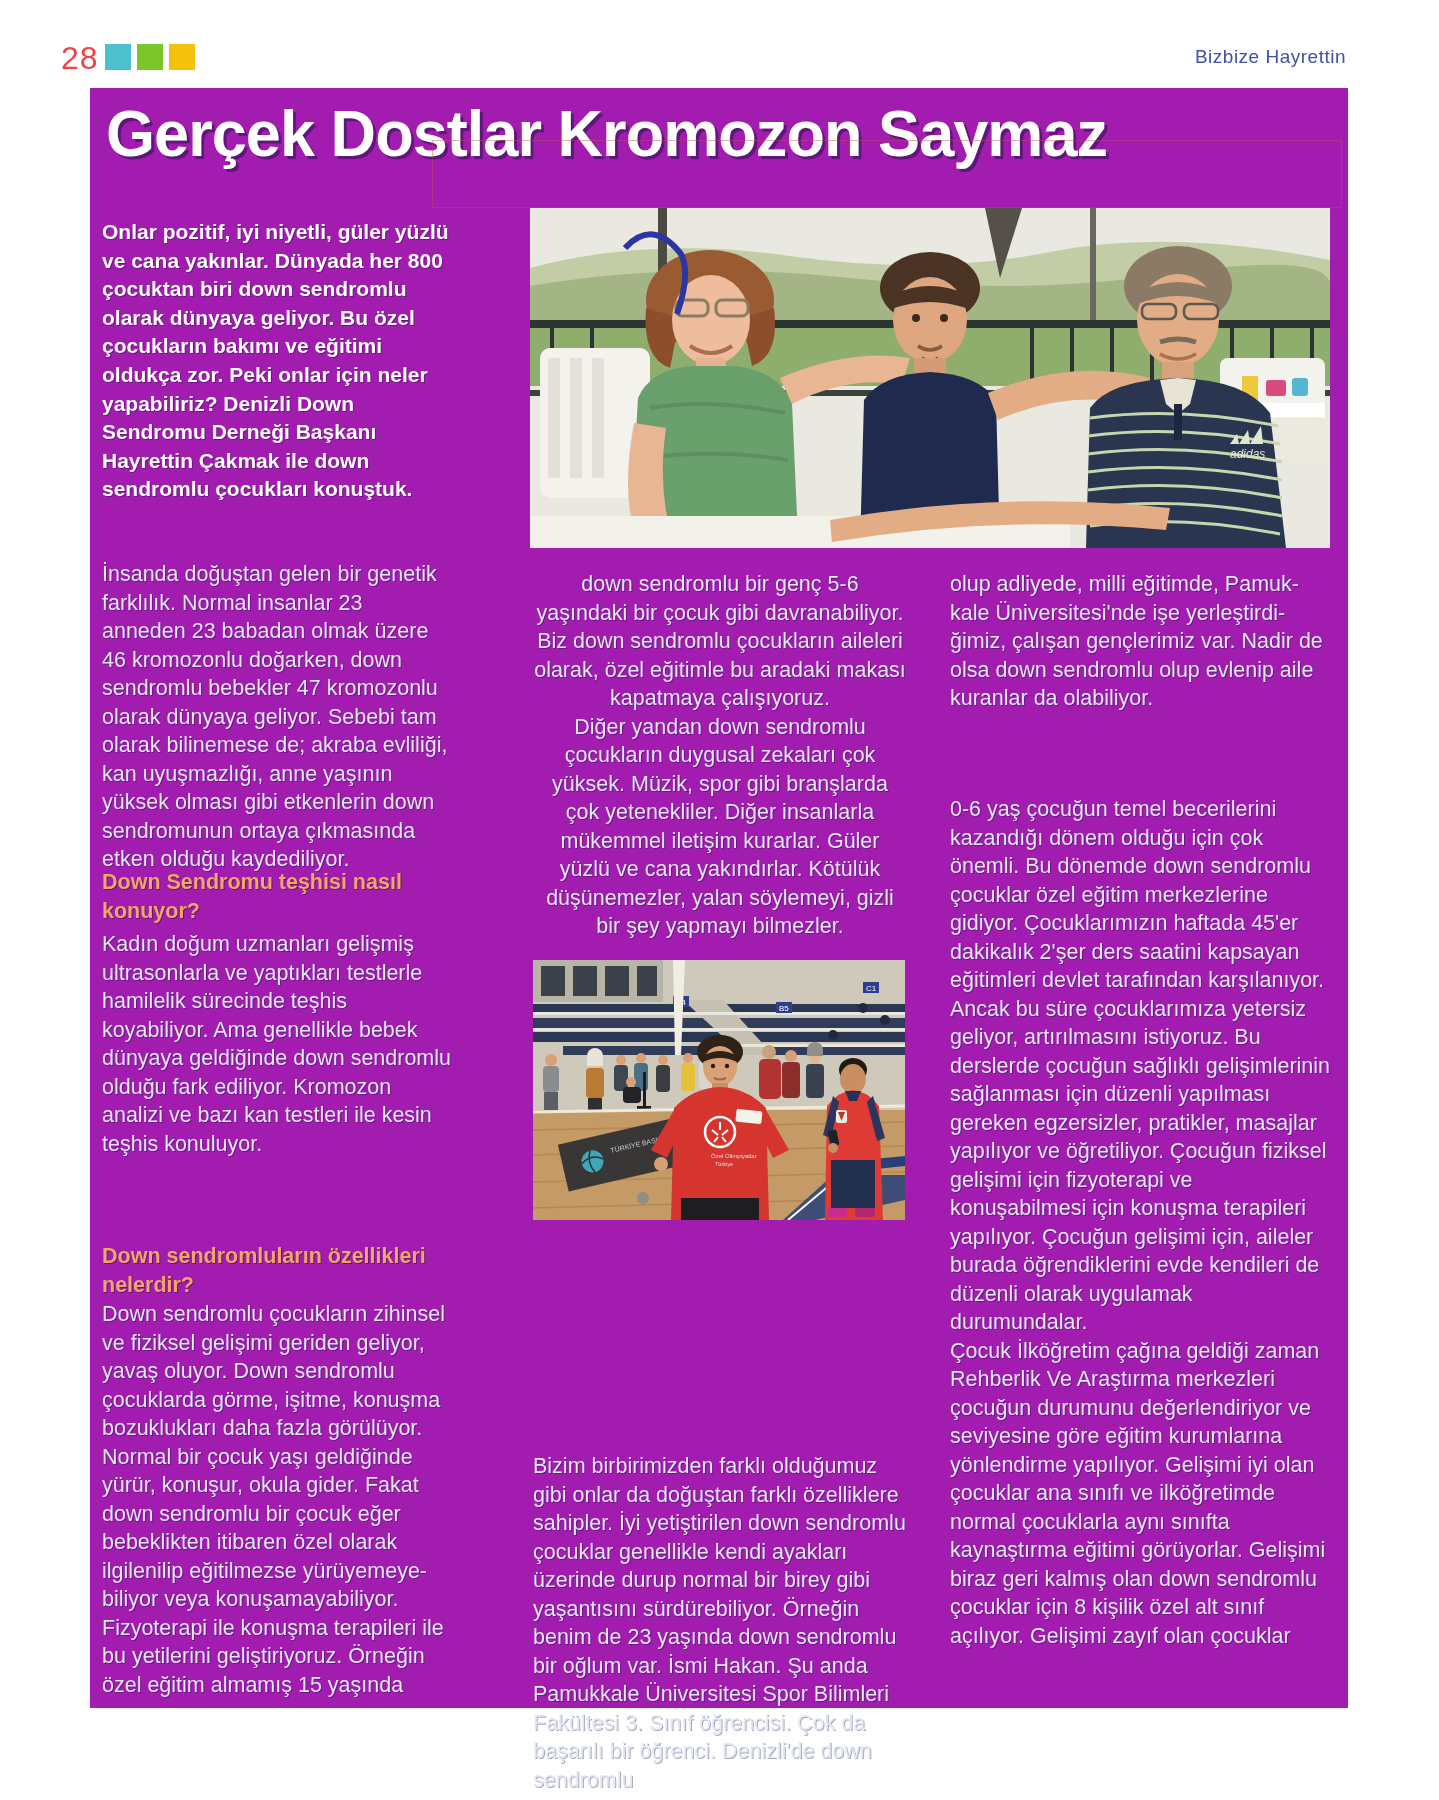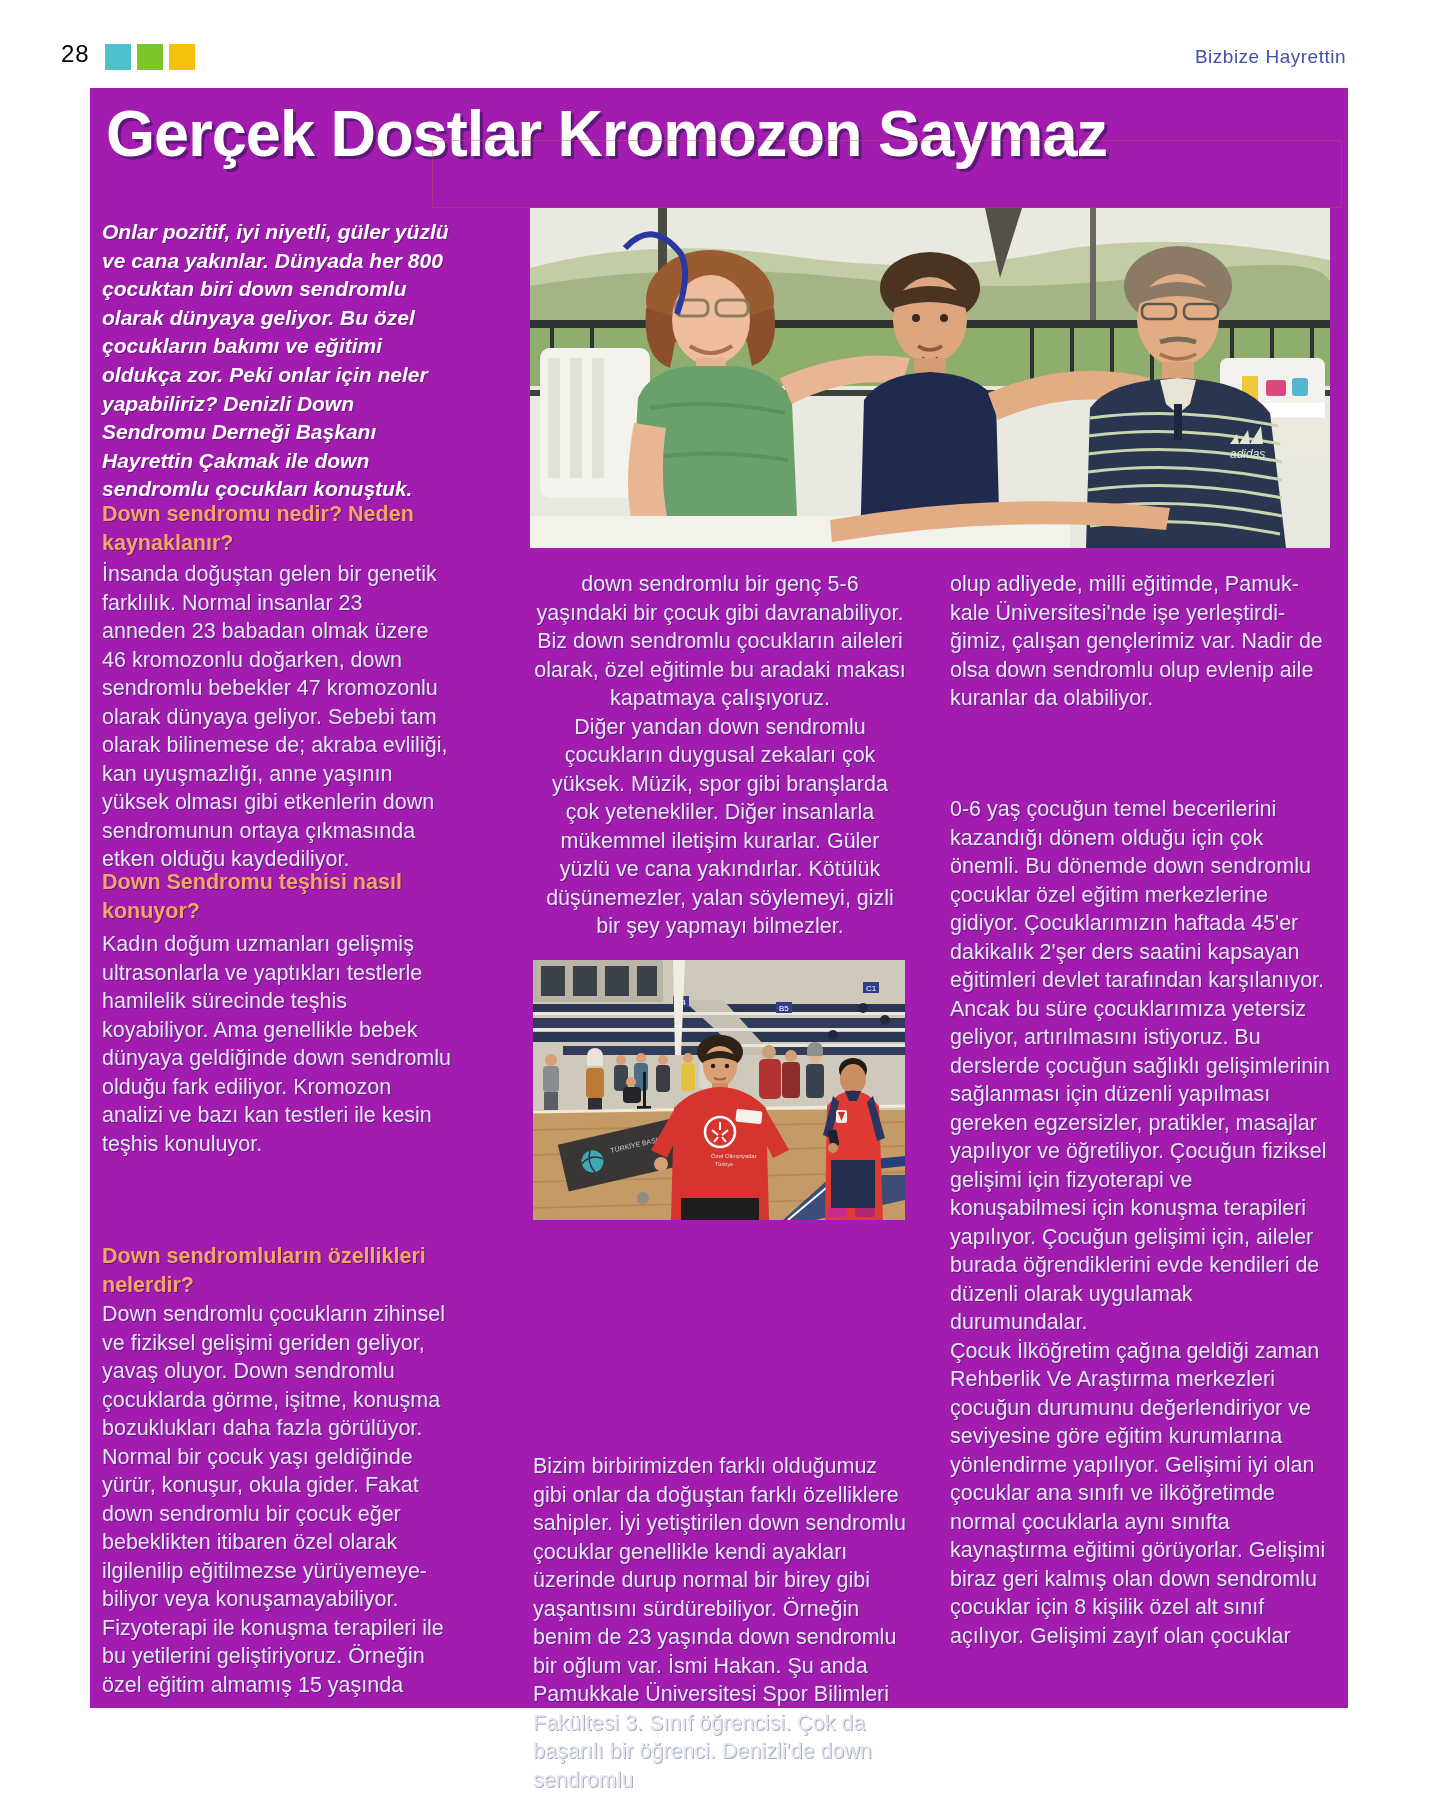--- a/index.html
+++ b/index.html
@@ -1,37 +1,37 @@
 <!DOCTYPE html>
 <html><head>
 <meta charset="utf-8">
 <style>
   html,body{margin:0;padding:0;background:#ffffff;}
   .page{position:relative;width:1439px;height:1800px;background:#ffffff;overflow:hidden;
         font-family:"Liberation Sans", sans-serif;}
   
-  .hdr-num{position:absolute;left:61px;top:40px;font-size:24px;color:#000000;letter-spacing:1px;text-align:right;}
+  .hdr-num{position:absolute;left:61px;top:40px;font-size:32px;color:#ef4444;letter-spacing:1px;text-align:right;}
   .hdr-squares{position:absolute;left:105px;top:44px;display:flex;gap:6px;}
   .hdr-squares span{width:26px;height:26px;display:block;}
   .hdr-brand{position:absolute;right:93px;top:46px;font-size:19px;color:#4150a8;letter-spacing:.5px;}
   
   .panel{position:absolute;left:90px;top:88px;width:1258px;height:1620px;background:#a21caf;}
   .title{position:absolute;left:16px;top:8px;width:1230px;font-size:65px;font-weight:800;
          color:#ffffff;letter-spacing:-1px;transform:scaleX(.97);transform-origin:left;
          white-space:nowrap;text-shadow:3px 3px 0 rgba(10,15,60,.45);}
   .title-frame{position:absolute;left:342px;top:52px;width:908px;height:66px;
          border:1px solid rgba(190,80,80,.45);pointer-events:none;}
   
   .photo1{position:absolute;left:440px;top:120px;width:800px;height:340px;}
   .photo2{position:absolute;left:443px;top:872px;width:372px;height:260px;}
   
   .blk{position:absolute;color:#e4e8f6;font-size:21.5px;line-height:28.5px;
        text-shadow:1px 1px 0 rgba(5,10,50,.35);}
   .blk p{margin:0;}
-  .intro{left:12px;top:130px;width:352px;color:#ffffff;font-weight:bold;font-style:italic;
+  .intro{left:12px;top:130px;width:352px;color:#ffffff;font-weight:bold;
          font-size:21px;line-height:28.6px;}
   .qhead{font-weight:bold;color:#f2a666;text-shadow:1px 1px 0 rgba(5,10,50,.4);}
   .colL{left:12px;width:350px;}
   .colM{left:443px;width:374px;}
   .colR{left:860px;width:384px;}
   .l-q1{top:412px;} .l-a1{top:472px;}
   .l-q2{top:780px;} .l-a2{top:842px;}
   .l-q3{top:1154px;} .l-a3{top:1212px;}
   .m-cont{top:482px;text-align:center;}
   .m-q4{top:1165px;} .m-a4{top:1364px;}
@@ -149,21 +149,20 @@
           <text x="700" y="250" font-size="12" fill="#dfe6d2" font-style="italic">adidas</text>
         </g>
       </g>
 
       <rect x="0" y="308" width="540" height="32" fill="#f2f1ea"></rect>
       <path d="M300,312 Q470,282 640,300 L636,322 Q470,306 302,334 Z" fill="#e2ac85"></path>
       <path d="M95,40 q28,-30 56,6 q10,20 -4,60" stroke="#2b36a0" stroke-width="6" fill="none"></path>
     </svg>
 
     <div class="blk intro">Onlar pozitif, iyi niyetli, güler yüzlü ve cana yakınlar. Dünyada her 800 çocuktan biri down sendromlu olarak dünyaya geliyor. Bu özel çocukların bakımı ve eğitimi oldukça zor. Peki onlar için neler yapabiliriz? Denizli Down Sendromu Derneği Başkanı Hayrettin Çakmak ile down sendromlu çocukları konuştuk.</div>
-    <div class="blk qhead colL l-q1">Down sendromu nedir? Neden kaynaklanır?</div>
     <div class="blk colL l-a1">İnsanda doğuştan gelen bir genetik farklılık. Normal insanlar 23 anneden 23 babadan olmak üzere 46 kromozonlu doğarken, down sendromlu bebekler 47 kromozonlu olarak dünyaya geliyor. Sebebi tam olarak bilinemese de; akraba evliliği, kan uyuşmazlığı, anne yaşının yüksek olması gibi etkenlerin down sendromunun ortaya çıkmasında etken olduğu kaydediliyor.</div>
     <div class="blk colL l-a2">Kadın doğum uzmanları gelişmiş ultrasonlarla ve yaptıkları testlerle hamilelik sürecinde teşhis koyabiliyor. Ama genellikle bebek dünyaya geldiğinde down sendromlu olduğu fark ediliyor. Kromozon analizi ve bazı kan testleri ile kesin teşhis konuluyor.</div>
     <div class="blk qhead colL l-q2">Down Sendromu teşhisi nasıl konuyor?</div>
     <div class="blk qhead colL l-q3">Down sendromluların özellikleri nelerdir?</div>
     <div class="blk colL l-a3">Down sendromlu çocukların zihinsel ve fiziksel gelişimi geriden geliyor, yavaş oluyor. Down sendromlu çocuklarda görme, işitme, konuşma bozuklukları daha fazla görülüyor. Normal bir çocuk yaşı geldiğinde yürür, konuşur, okula gider. Fakat down sendromlu bir çocuk eğer bebeklikten itibaren özel olarak ilgilenilip eğitilmezse yürüyemeye-biliyor veya konuşamayabiliyor. Fizyoterapi ile konuşma terapileri ile bu yetilerini geliştiriyoruz. Örneğin özel eğitim almamış 15 yaşında</div>
 
     <div class="blk colM m-cont">
         <p>down sendromlu bir genç 5-6 yaşındaki bir çocuk gibi davranabiliyor. Biz down sendromlu çocukların aileleri olarak, özel eğitimle bu aradaki makası kapatmaya çalışıyoruz.</p>
         <p>Diğer yandan down sendromlu çocukların duygusal zekaları çok yüksek. Müzik, spor gibi branşlarda çok yetenekliler. Diğer insanlarla mükemmel iletişim kurarlar. Güler yüzlü ve cana yakındırlar. Kötülük düşünemezler, yalan söylemeyi, gizli bir şey yapmayı bilmezler.</p>
       </div>

